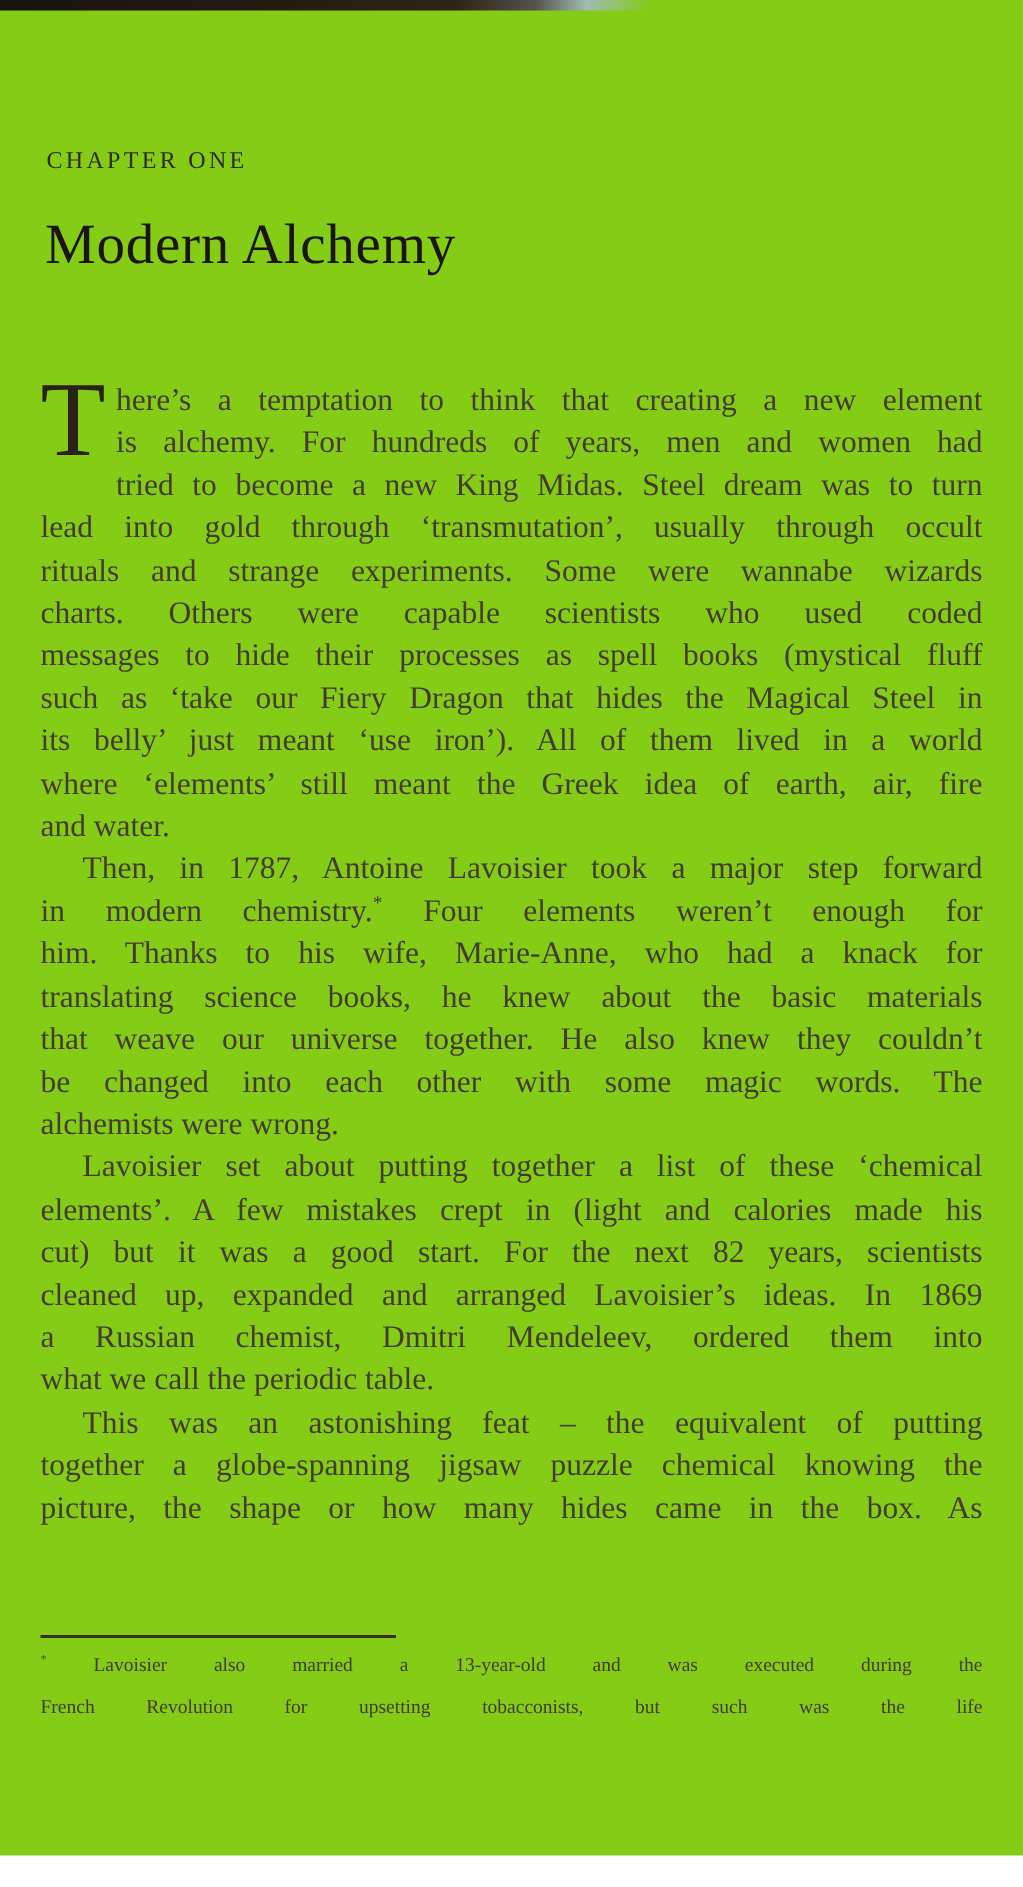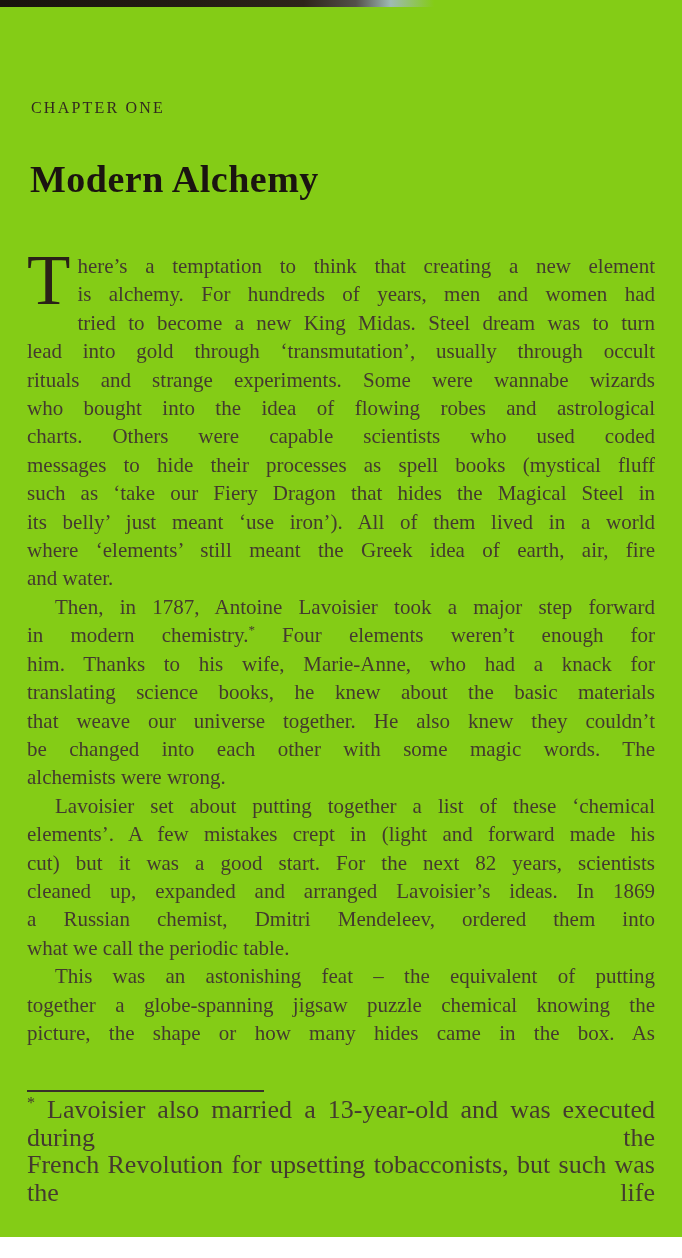--- a/index.html
+++ b/index.html
@@ -17,22 +17,22 @@
     background:linear-gradient(to right,
       #18130d 0%, #241c13 45%, #2e251a 70%, #54504a 82%,
       #9fbab3 90%, rgba(255,255,255,0) 100%);
   }
   .chapter-label{
     position:absolute;top:99px;left:31px;
     font-size:16px;letter-spacing:2.2px;
     color:#32291f;
   }
   .page-title{
-    position:absolute;top:132px;left:30px;
-    font-size:38px;font-weight:700;letter-spacing:0.5px;
+    position:absolute;top:116px;left:30px;
+    font-size:38px;font-weight:400;letter-spacing:0.5px;
     color:#1b1410;
     text-align:right;
   }
   .body-text{
     position:absolute;top:252px;left:27px;
     width:628px;
     font-size:21px;line-height:28.4px;
   }
   .paragraph{margin:0;}
   .line{
@@ -55,21 +55,21 @@
     vertical-align:super;
   }
   .footnote-rule{
     position:absolute;top:1090px;left:27px;
     width:237px;height:2px;
     background:#37302a;
   }
   .footnote-text{
     position:absolute;top:1096px;left:27px;
     width:628px;
-    font-size:26px;line-height:27.6px;
+    font-size:13px;line-height:27.6px;
   }
   .footnote-text .line{text-align:justify;text-align-last:justify;}
   .footnote-text .line-last{text-align-last:left;}
 </style>
 </head>
 <body>
 
 <div class="page">
   <div class="scan-edge"></div>
 
@@ -78,40 +78,39 @@
   <h1 class="page-title">Modern Alchemy</h1>
 
   <div class="body-text">
       <div class="paragraph">
         <span class="drop-cap">T</span>
         <div class="line">here’s a temptation to think that creating a new element</div>
         <div class="line">is alchemy. For hundreds of years, men and women had</div>
         <div class="line">tried to become a new King Midas. Steel dream was to turn</div>
         <div class="line">lead into gold through ‘transmutation’, usually through occult</div>
         <div class="line">rituals and strange experiments. Some were wannabe wizards</div>
-        <div class="line">who bought into the idea of flowing robes and astrological</div>
         <div class="line">charts. Others were capable scientists who used coded</div>
         <div class="line">messages to hide their processes as spell books (mystical fluff</div>
         <div class="line">such as ‘take our Fiery Dragon that hides the Magical Steel in</div>
         <div class="line">its belly’ just meant ‘use iron’). All of them lived in a world</div>
         <div class="line">where ‘elements’ still meant the Greek idea of earth, air, fire</div>
         <div class="line line-last">and water.</div>
       </div>
       <div class="paragraph">
         <div class="line line-indent">Then, in 1787, Antoine Lavoisier took a major step forward</div>
         <div class="line">in modern chemistry.<sup>*</sup> Four elements weren’t enough for</div>
         <div class="line">him. Thanks to his wife, Marie-Anne, who had a knack for</div>
         <div class="line">translating science books, he knew about the basic materials</div>
         <div class="line">that weave our universe together. He also knew they couldn’t</div>
         <div class="line">be changed into each other with some magic words. The</div>
         <div class="line line-last">alchemists were wrong.</div>
       </div>
       <div class="paragraph">
         <div class="line line-indent">Lavoisier set about putting together a list of these ‘chemical</div>
-        <div class="line">elements’. A few mistakes crept in (light and forward made his</div>
+        <div class="line">elements’. A few mistakes crept in (light and calories made his</div>
         <div class="line">cut) but it was a good start. For the next 82 years, scientists</div>
         <div class="line">cleaned up, expanded and arranged Lavoisier’s ideas. In 1869</div>
         <div class="line">a Russian chemist, Dmitri Mendeleev, ordered them into</div>
         <div class="line line-last">what we call the periodic table.</div>
       </div>
       <div class="paragraph">
         <div class="line line-indent">This was an astonishing feat – the equivalent of putting</div>
         <div class="line">together a globe-spanning jigsaw puzzle chemical knowing the</div>
         <div class="line">picture, the shape or how many hides came in the box. As</div>
       </div>

